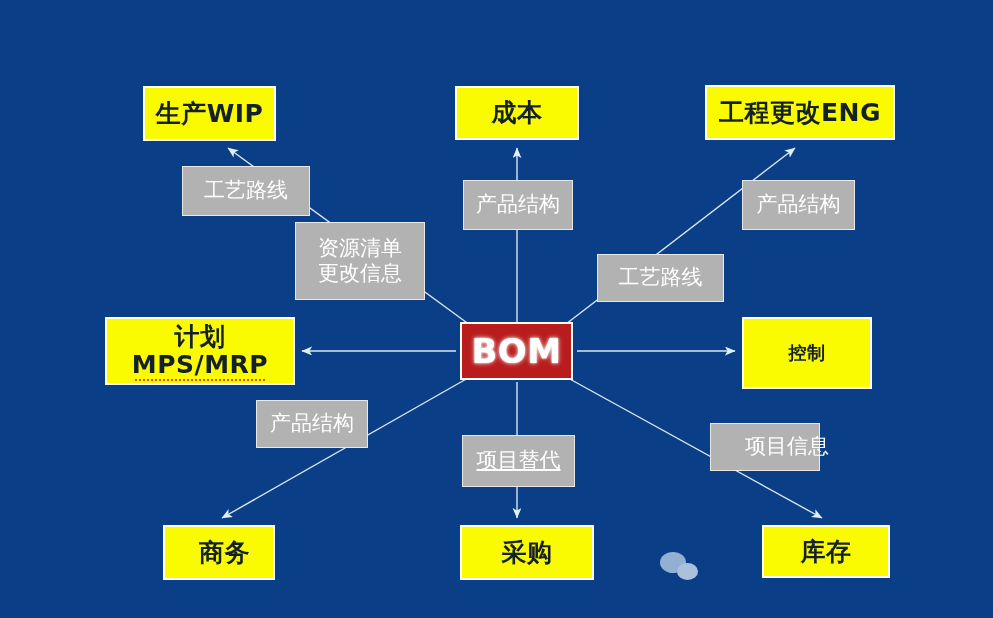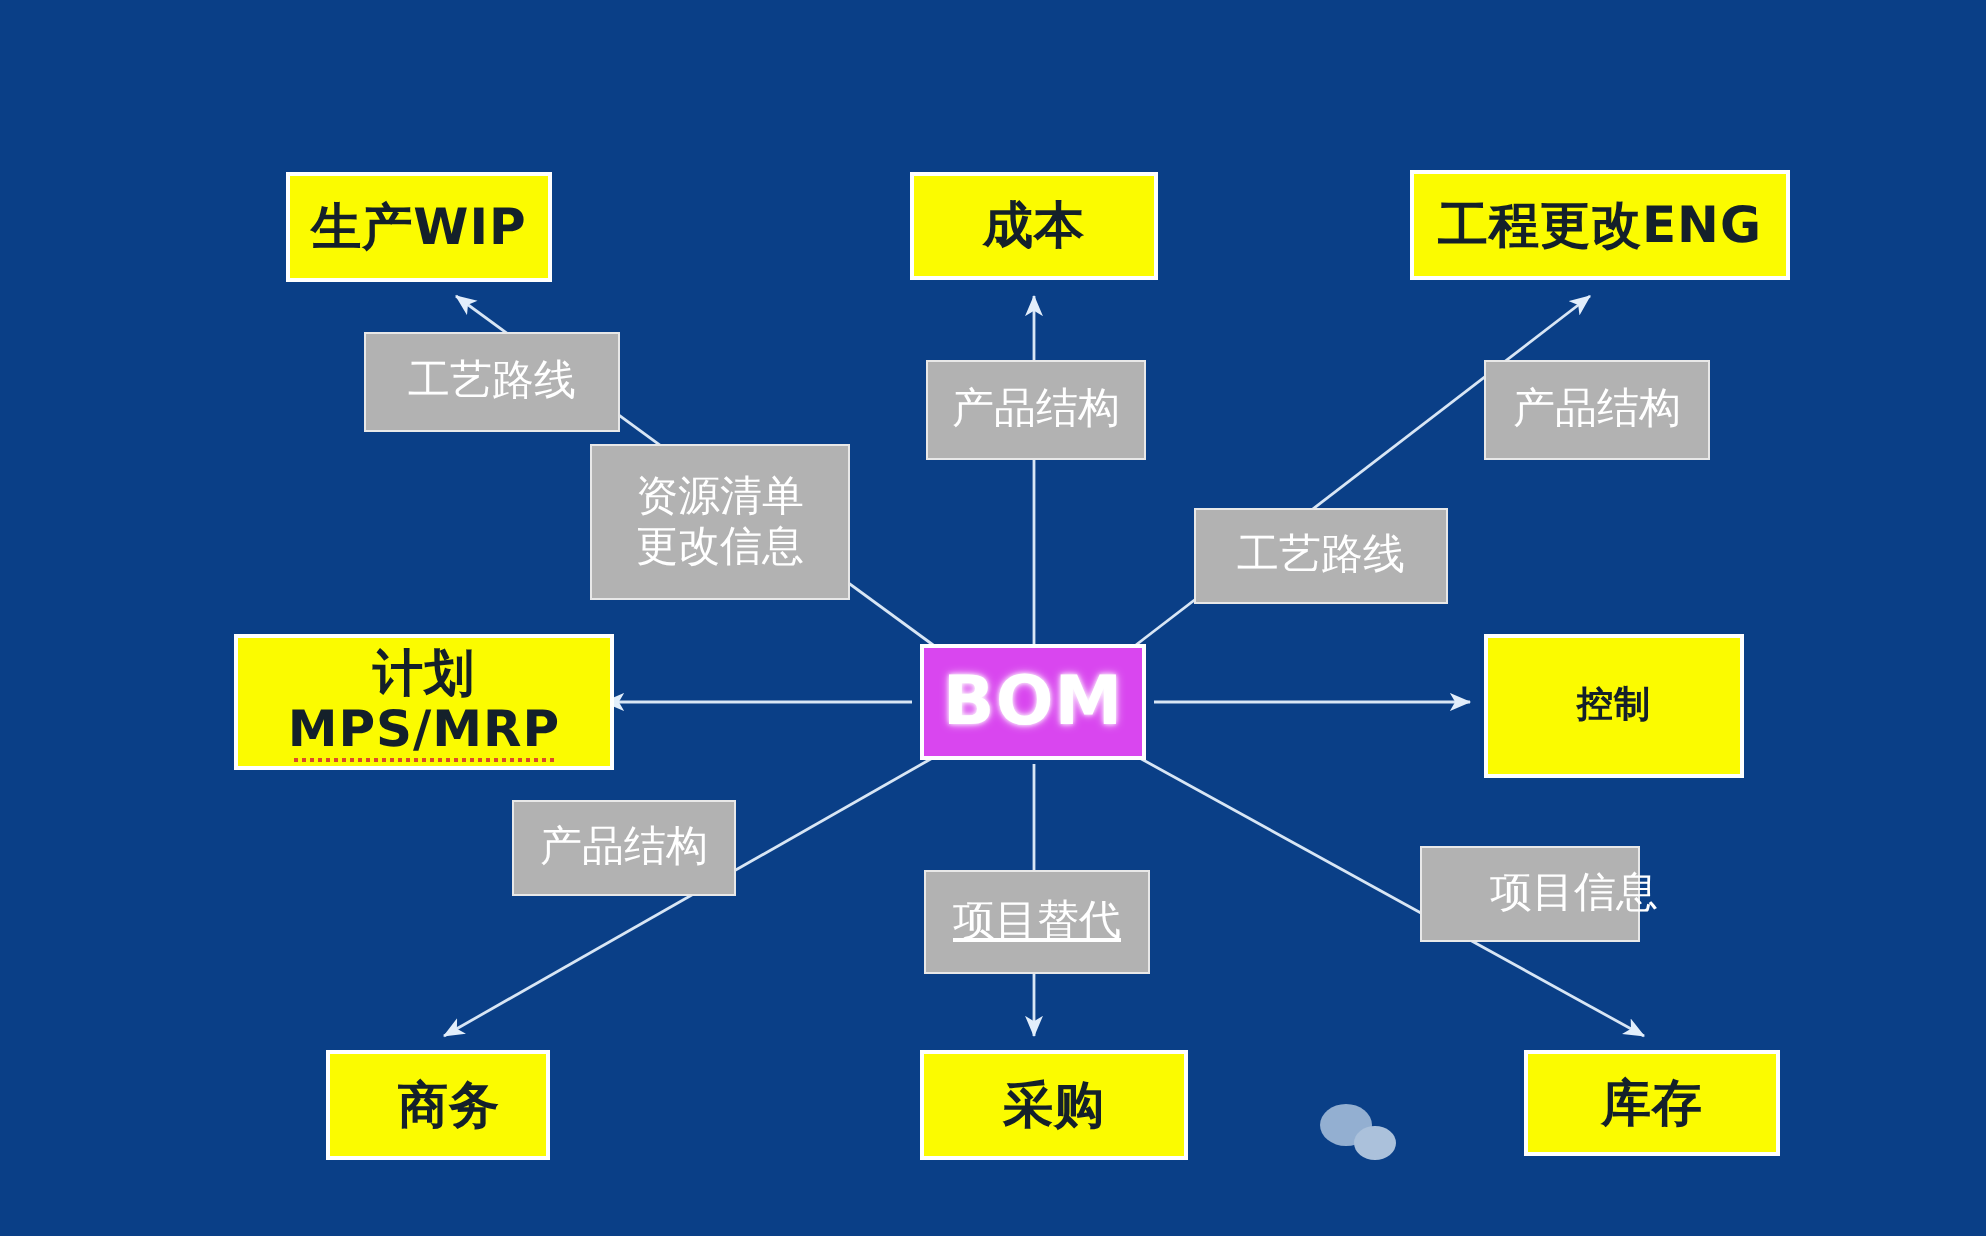--- a/index.html
+++ b/index.html
@@ -43,21 +43,21 @@
   .node .l2::after {
     content: "";
     position: absolute;
     left: 2%;
     right: 2%;
     bottom: -2px;
     height: 2px;
     background: repeating-linear-gradient(90deg,#d94a2b 0 2px, transparent 2px 4px);
   }
   .node.center {
-    background: #d946ef;
+    background: #b91c1c;
     border: 2px solid #ffffff;
     color: #ffffff;
     text-shadow: 0 0 5px rgba(255,255,255,.85), 0 0 2px rgba(255,255,255,.9);
     z-index: 6;
   }
   .label {
     position: absolute;
     background: #b2b2b2;
     border: 1px solid #e8e8e8;
     box-sizing: border-box;
@@ -117,21 +117,21 @@
 
   <div class="node" style="left: 143px; top: 86px; width: 133px; height: 55px; font-size: 25px;">
     <span class="l1">生产WIP</span>
   </div>
   <div class="node" style="left: 455px; top: 86px; width: 124px; height: 54px; font-size: 25px;">
     <span class="l1">成本</span>
   </div>
   <div class="node" style="left: 705px; top: 85px; width: 190px; height: 55px; font-size: 25px;">
     <span class="l1">工程更改ENG</span>
   </div>
-  <div class="node" style="left: 105px; top: 317px; width: 190px; height: 68px; font-size: 25px; margin-left: 12px;">
+  <div class="node" style="left: 105px; top: 317px; width: 190px; height: 68px; font-size: 25px;">
     <span class="l1">计划</span>
     <span class="l2">MPS/MRP</span>
   </div>
   <div class="node" style="left: 742px; top: 317px; width: 130px; height: 72px; font-size: 18px;">
     <span class="l1">控制</span>
   </div>
   <div class="node" style="left: 163px; top: 525px; width: 112px; height: 55px; font-size: 25px; padding-left: 11px;">
     <span class="l1">商务</span>
   </div>
   <div class="node" style="left: 460px; top: 525px; width: 134px; height: 55px; font-size: 25px;">

